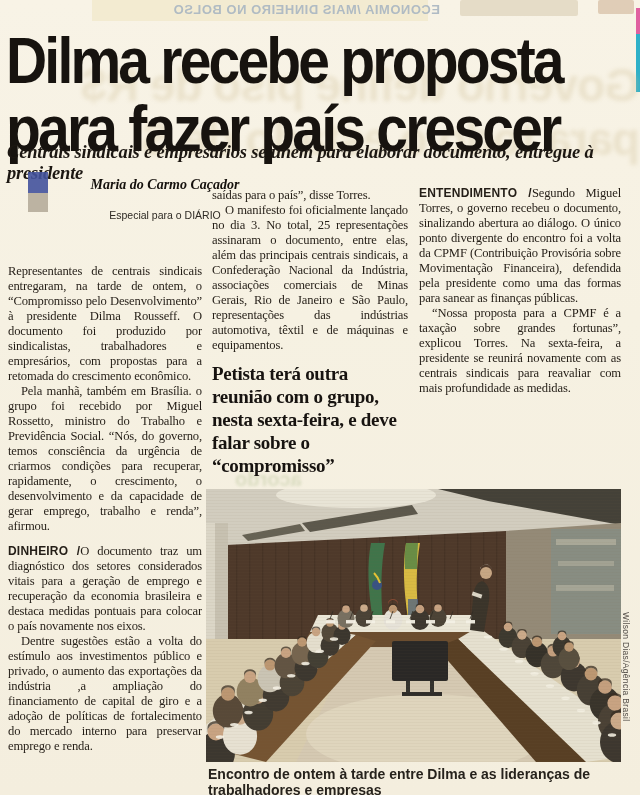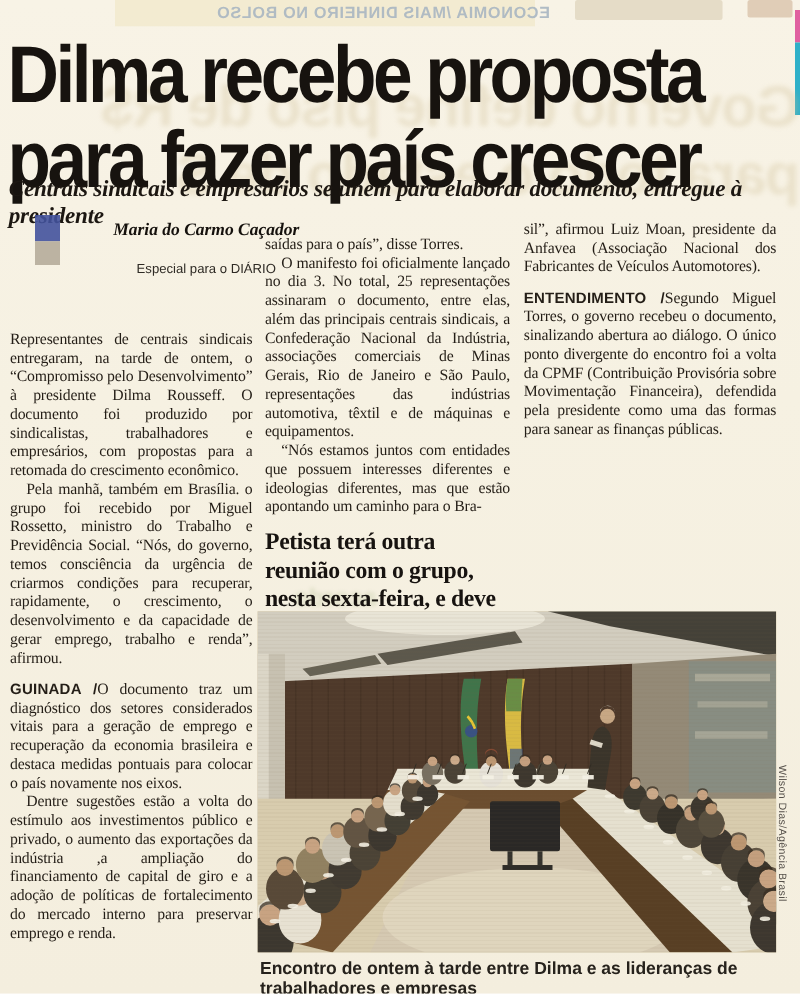--- a/index.html
+++ b/index.html
@@ -99,32 +99,31 @@
   <div class="byline-icon">
     <div class="sq1"></div>
     <div class="sq2"></div>
   </div>
   <div class="byline">Maria do Carmo Caçador</div>
   <div class="byline-role">Especial para o DIÁRIO</div>
 
   <div id="col1" class="col">
       <p class="lead">Representantes de centrais sindicais entregaram, na tarde de ontem, o “Compromisso pelo Desenvolvimento” à presidente Dilma Rousseff. O documento foi produzido por sindicalistas, trabalhadores e empresários, com propostas para a retomada do crescimento econômico.</p>
       <p class="">Pela manhã, também em Brasília. o grupo foi recebido por Miguel Rossetto, ministro do Trabalho e Previdência Social. “Nós, do governo, temos consciência da urgência de criarmos condições para recuperar, rapidamente, o crescimento, o desenvolvimento e da capacidade de gerar emprego, trabalho e renda”, afirmou.</p>
-      <p class=" section"><span class="kicker">GUINADA /</span>O documento traz um diagnóstico dos setores considerados vitais para a geração de emprego e recuperação da economia brasileira e destaca medidas pontuais para colocar o país novamente nos eixos.</p>
+      <p class=" section"><span class="kicker">DINHEIRO /</span>O documento traz um diagnóstico dos setores considerados vitais para a geração de emprego e recuperação da economia brasileira e destaca medidas pontuais para colocar o país novamente nos eixos.</p>
       <p class="">Dentre sugestões estão a volta do estímulo aos investimentos público e privado, o aumento das exportações da indústria ,a ampliação do financiamento de capital de giro e a adoção de políticas de fortalecimento do mercado interno para preservar emprego e renda.</p>
     </div>
   <div id="col2" class="col">
   <p class="lead">saídas para o país”, disse Torres.</p>
       <p class="">O manifesto foi oficialmente lançado no dia 3. No total, 25 representações assinaram o documento, entre elas, além das principais centrais sindicais, a Confederação Nacional da Indústria, associações comerciais de Minas Gerais, Rio de Janeiro e São Paulo, representações das indústrias automotiva, têxtil e de máquinas e equipamentos.</p>
-      <p class="">“Nós estamos juntos com entidades que possuem interesses diferentes e ideologias diferentes, mas que estão apontando um caminho para o Bra-</p>
       <div class="pull-quote">Petista terá outra reunião com o grupo, nesta sexta-feira, e deve falar sobre o “compromisso”</div>
     </div>
   <div id="col3" class="col">
-      <p class="lead">sil”, afirmou Luiz Moan, presidente da Anfavea (Associação Nacional dos Fabricantes de Veículos Automotores).</p>
       <p class=" section"><span class="kicker">ENTENDIMENTO /</span>Segundo Miguel Torres, o governo recebeu o documento, sinalizando abertura ao diálogo. O único ponto divergente do encontro foi a volta da CPMF (Contribuição Provisória sobre Movimentação Financeira), defendida pela presidente como uma das formas para sanear as finanças públicas.</p>
+      <p class="">“Nossa proposta para a CPMF é a taxação sobre grandes fortunas”, explicou Torres. Na sexta-feira, a presidente se reunirá novamente com as centrais sindicais para reavaliar com mais profundidade as medidas.</p>
     </div>
 
   <div class="photo">
     <svg viewBox="0 0 415 273" preserveAspectRatio="none">
 
       <rect x="0" y="0" width="415" height="58" fill="#d2cec4"></rect>
       <ellipse cx="150" cy="6" rx="80" ry="13" fill="#efece3" opacity=".85"></ellipse>
       <polygon points="232,0 415,0 415,36 282,12" fill="#34332e"></polygon>
       <polygon points="96,34 206,16 212,25 104,43" fill="#4e4c44"></polygon>
       <polygon points="36,46 94,35 99,42 42,52" fill="#5a574d"></polygon>

